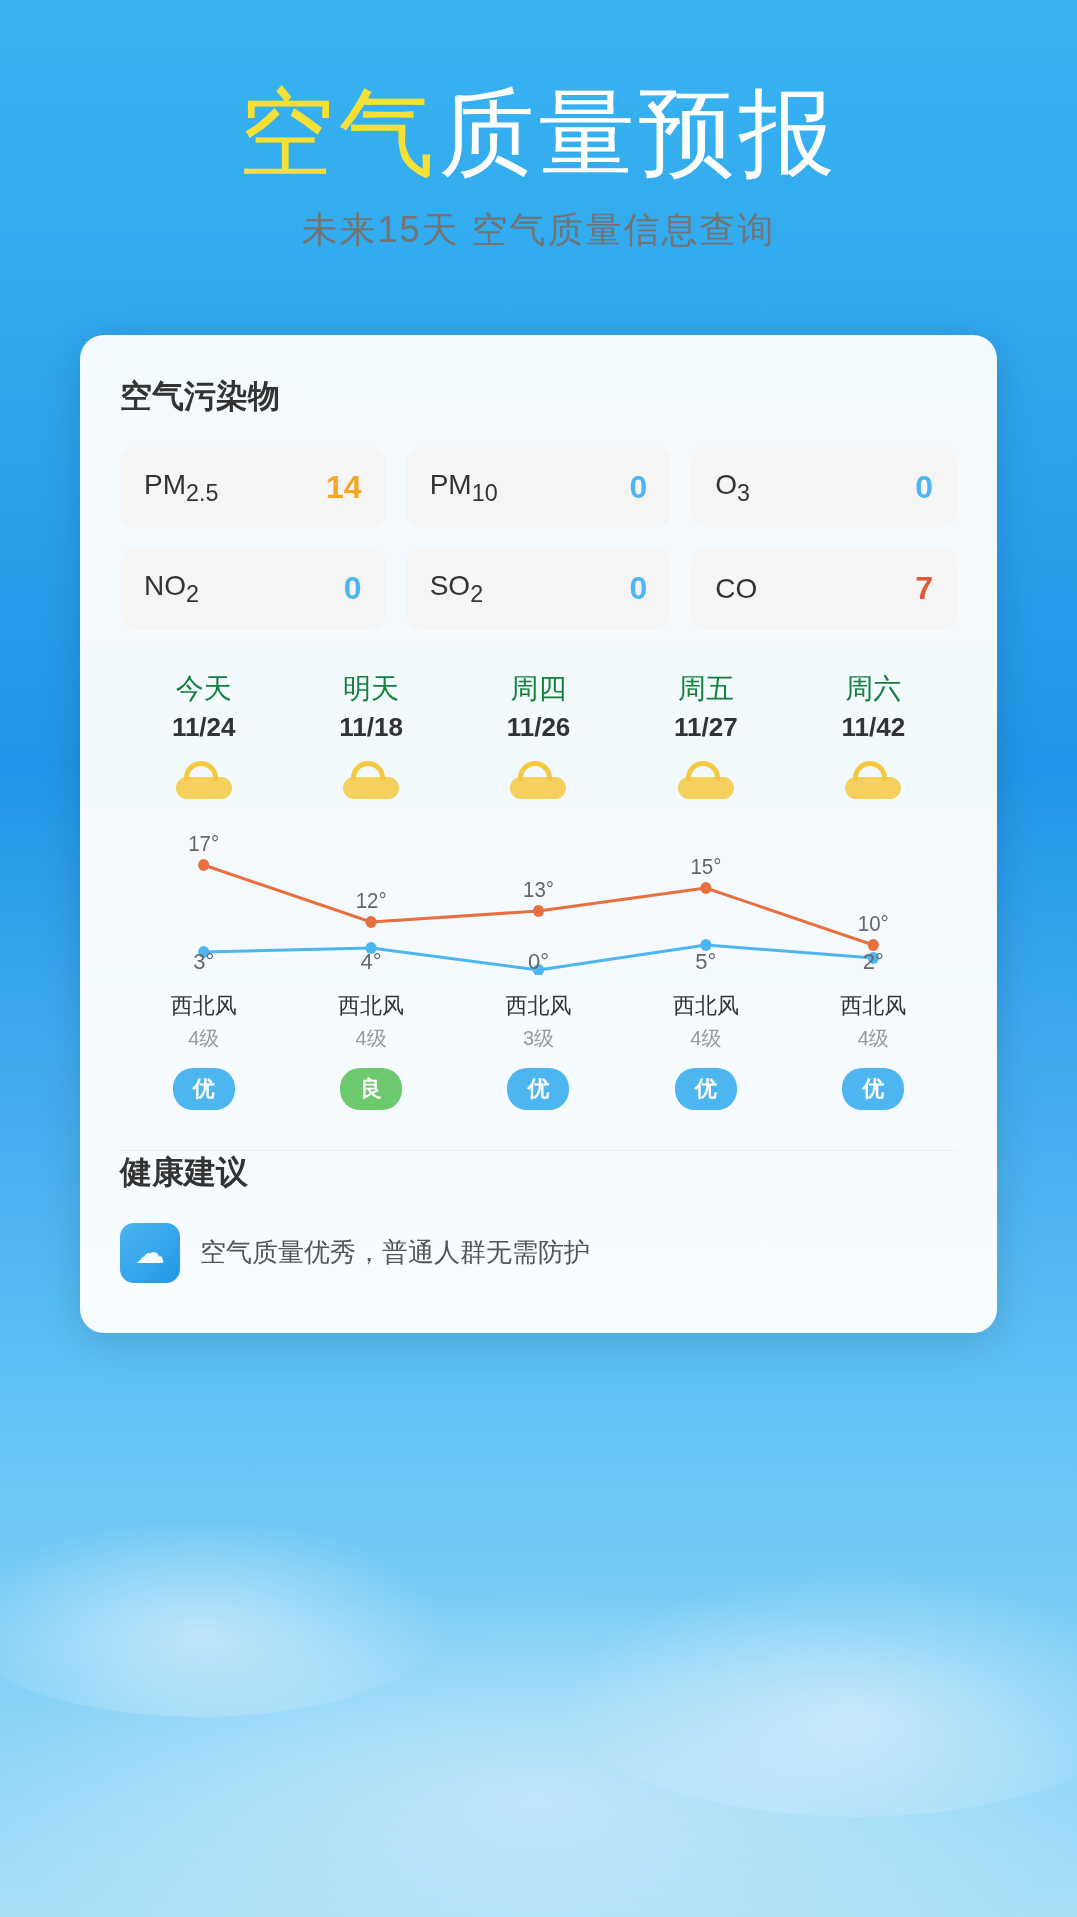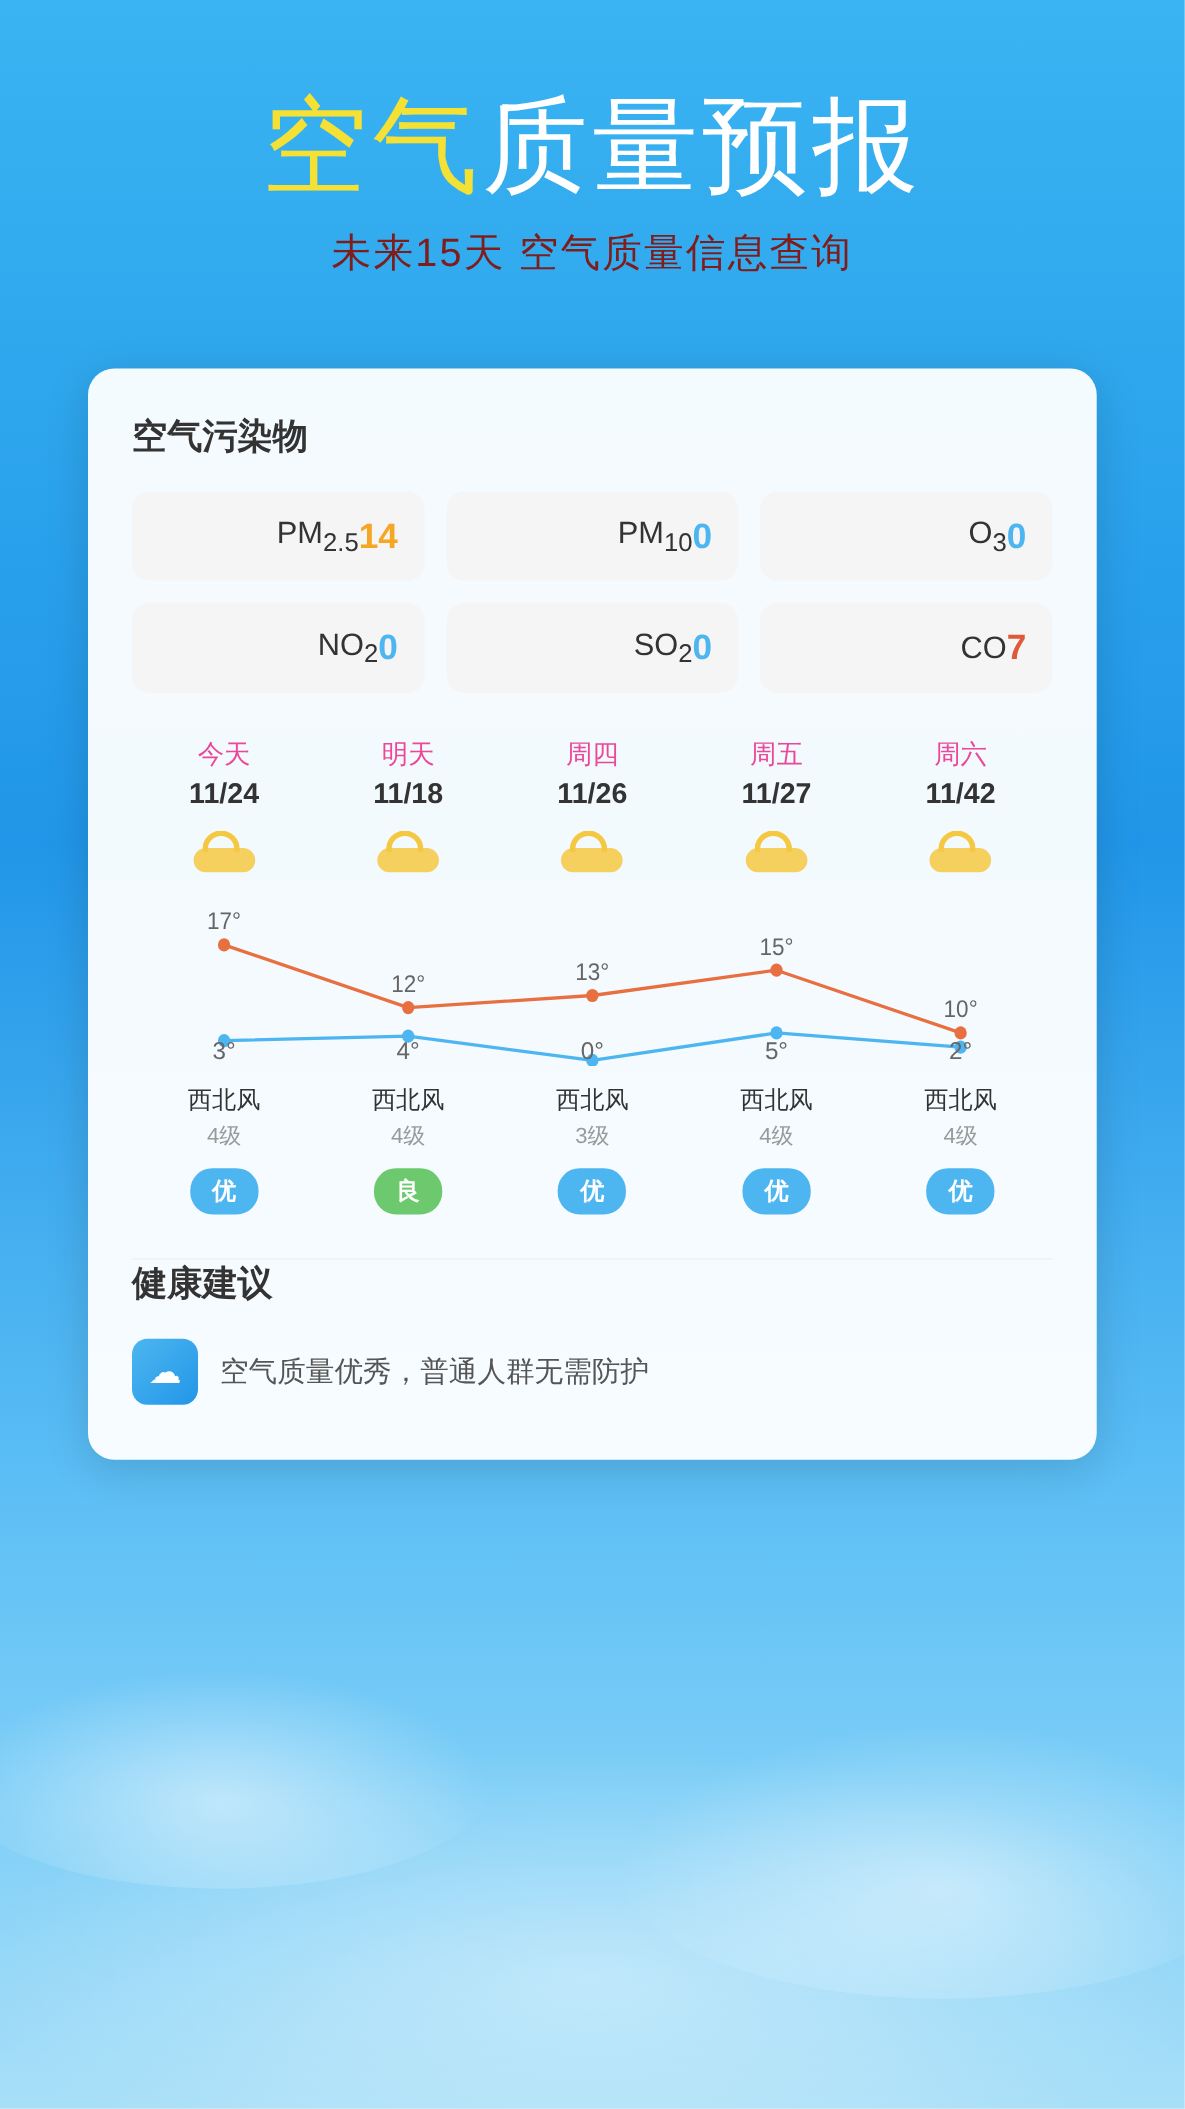--- a/index.html
+++ b/index.html
@@ -51,21 +51,21 @@
       font-weight: 400;
       color: #fff;
       line-height: 1.1;
       letter-spacing: 4px;
     }
     .main-title .highlight {
       color: #f5e034;
     }
     .subtitle {
       font-size: 36px;
-      color: #7f1d1d;
+      color: #737373;
       margin-top: 20px;
       font-weight: 400;
       letter-spacing: 2px;
     }
 
     
     .card {
       margin: 40px 80px;
       background: rgba(255,255,255,0.95);
       border-radius: 24px;
@@ -86,21 +86,21 @@
       grid-template-columns: repeat(3, 1fr);
       gap: 20px;
       margin-bottom: 40px;
     }
     .pollutant-item {
       background: #f5f5f5;
       border-radius: 16px;
       padding: 22px 24px;
       display: flex;
       align-items: center;
-      justify-content: flex-end;
+      justify-content: space-between;
     }
     .pollutant-name {
       font-size: 28px;
       color: #333;
       font-weight: 500;
     }
     .pollutant-value {
       font-size: 32px;
       font-weight: 700;
     }
@@ -121,22 +121,22 @@
       grid-template-columns: repeat(5, 1fr);
       gap: 0;
     }
     .day-col {
       display: flex;
       flex-direction: column;
       align-items: center;
       gap: 0;
     }
     .day-label {
-      font-size: 24px;
-      color: #ec4899;
+      font-size: 28px;
+      color: #15803d;
       margin-bottom: 4px;
     }
     .day-date {
       font-size: 26px;
       color: #333;
       font-weight: 600;
       margin-bottom: 16px;
     }
     .weather-icon {
       width: 60px;

